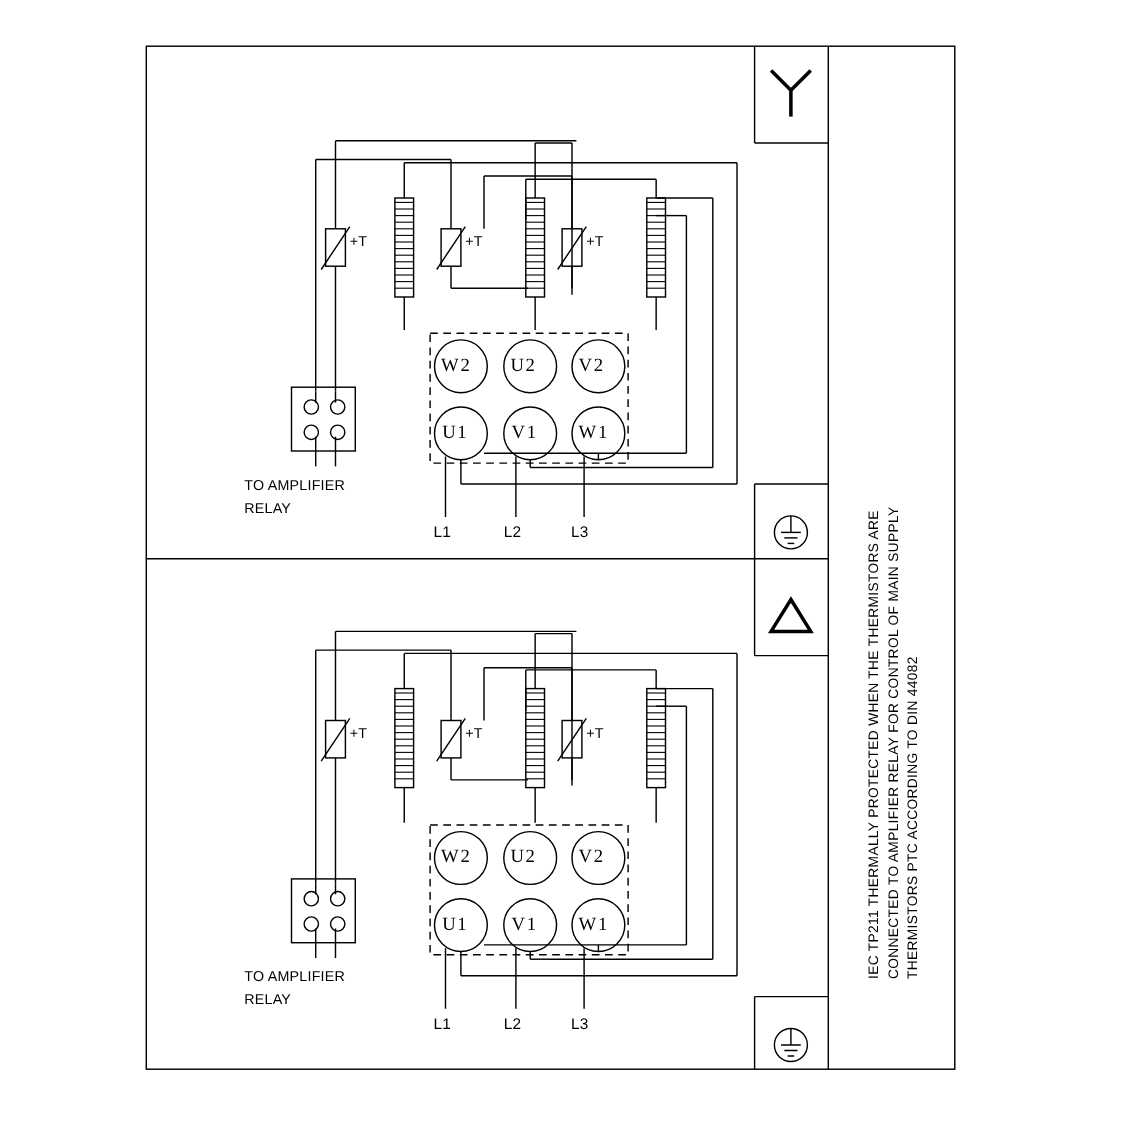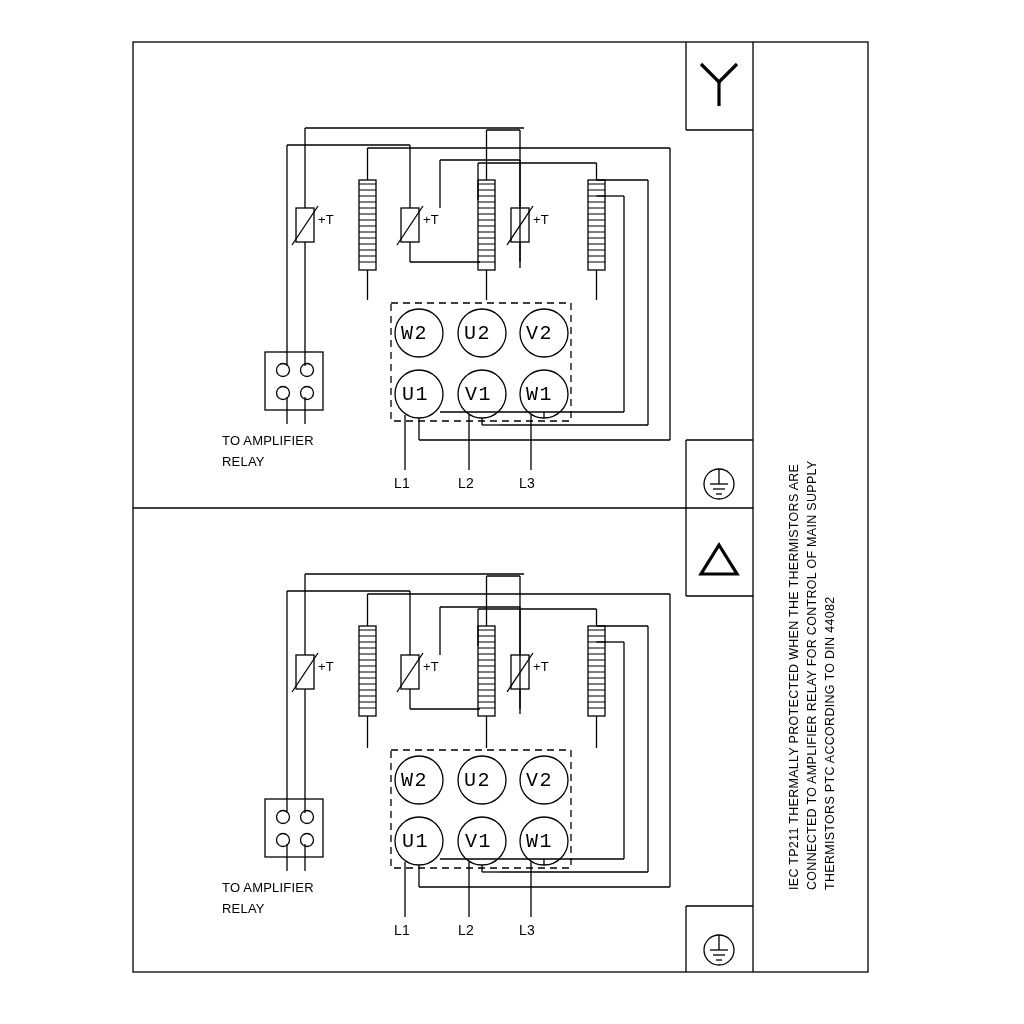--- a/index.html
+++ b/index.html
@@ -31,22 +31,22 @@
     font-family: "Liberation Sans", sans-serif;
     font-size: 12.5px;
     color: #000;
     white-space: nowrap;
     transform-origin: 0 0;
     transform: rotate(-90deg);
     letter-spacing: 0.3px;
   }
   svg { display: block; }
   .term-label {
-    font-family: Liberation Mono, monospace;
-    font-size: 20px;
+    font-family: Liberation Serif, serif;
+    font-size: 17px;
     letter-spacing: 1.5px;
   }
 </style>
 </head>
 <body>
 
 <div id="page">
 
   <svg class="abs" style="left:0;top:0;" width="1024" height="1024">
     <g stroke="#000" fill="none" stroke-width="1.3">

